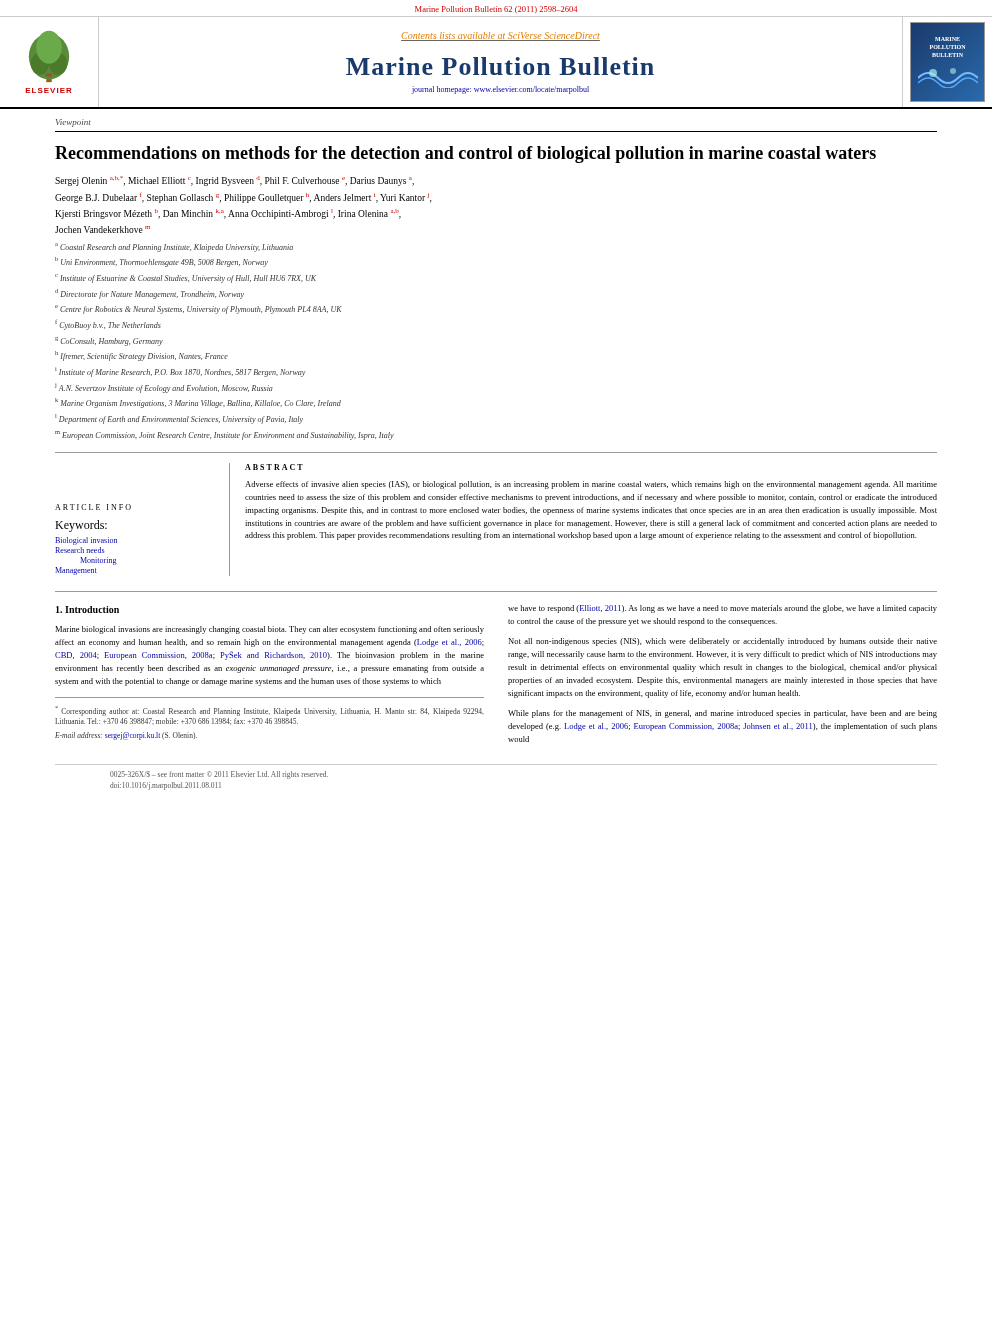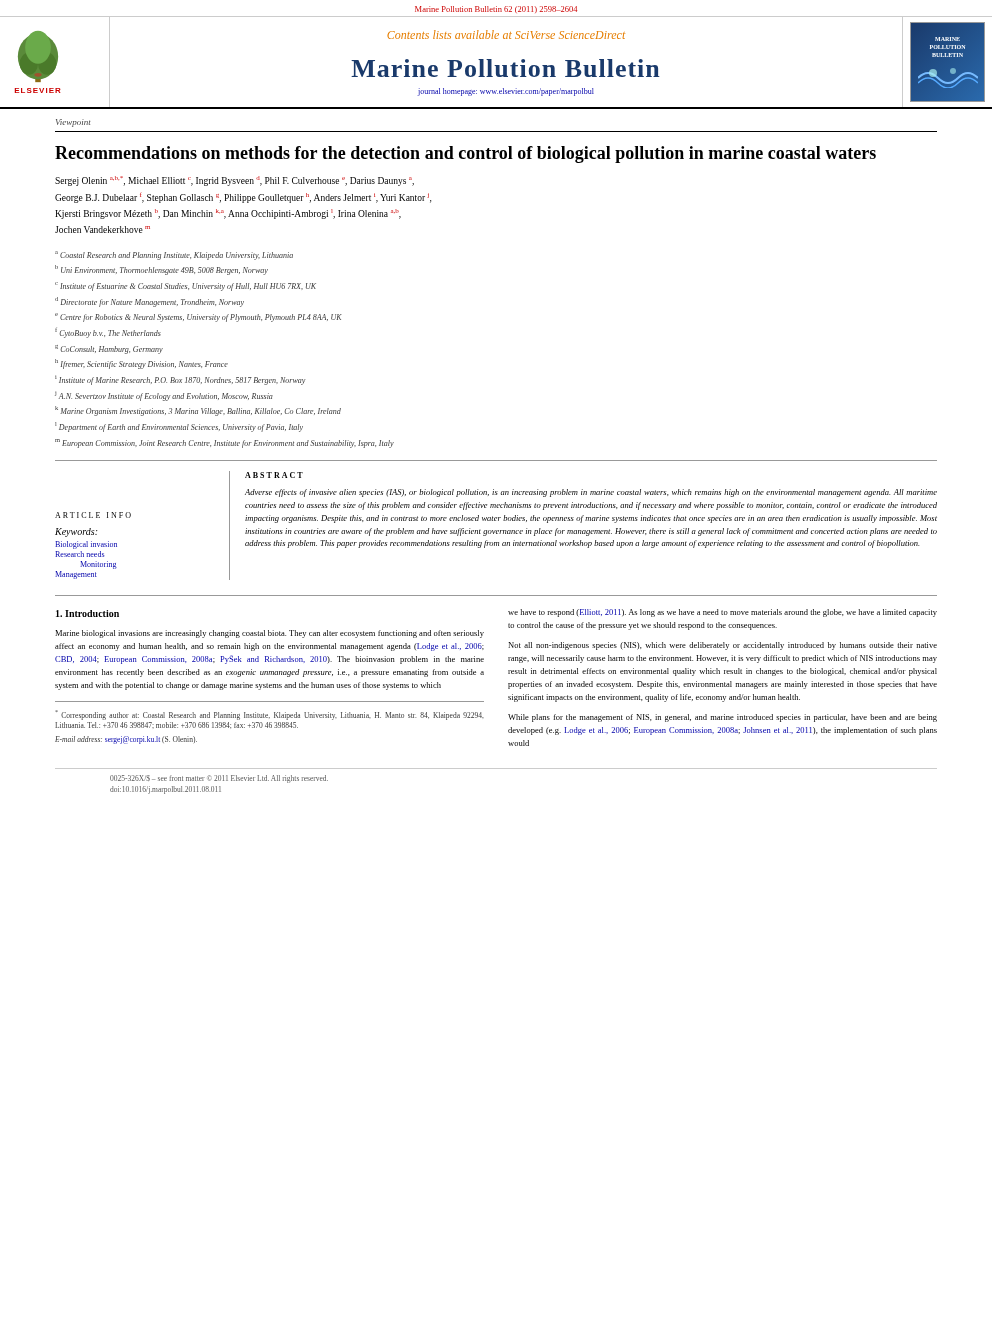--- a/index.html
+++ b/index.html
@@ -28,25 +28,25 @@
     }
 
     .journal-header {
       display: flex;
       align-items: stretch;
       border-bottom: 2px solid #000;
       padding: 0;
     }
 
     .journal-header-left {
-      width: 110px;
+      width: 99px;
       padding: 8px;
       display: flex;
       align-items: center;
-      justify-content: flex-start;
+      justify-content: center;
       border-right: 1px solid #ccc;
     }
 
     .elsevier-logo {
       display: flex;
       flex-direction: column;
       align-items: center;
       gap: 2px;
     }
 
@@ -58,23 +58,24 @@
     .journal-header-center {
       flex: 1;
       display: flex;
       flex-direction: column;
       align-items: center;
       justify-content: center;
       padding: 8px 10px;
     }
 
     .sciverse-link {
-      font-size: 12px;
+      font-size: 10px;
       color: #666;
       margin-bottom: 11px;
+      text-decoration: underline;
     }
     .sciverse-link span {
       color: #e67e00;
       font-style: italic;
     }
 
     .journal-title-main {
       font-size: 26px;
       font-weight: bold;
       color: #1a3a6b;
@@ -146,21 +147,20 @@
       color: #000;
       line-height: 1.3;
       margin-bottom: 8px;
       font-family: "Times New Roman", serif;
     }
 
     .authors {
       font-size: 9.5px;
       color: #000;
       line-height: 1.6;
-      margin-bottom: 8px;
     }
 
     .authors sup {
       font-size: 7px;
       color: #c00;
     }
 
     .affiliations {
       font-size: 8px;
       color: #333;
@@ -200,22 +200,21 @@
       font-size: 8px;
       letter-spacing: 2px;
       text-transform: uppercase;
       font-weight: normal;
       color: #000;
       margin-bottom: 6px;
       margin-top: 40px;
     }
 
     .keywords-label {
-      font-size: 10px;
-      font-style: italic;
+      font-size: 12px;
       margin-bottom: 3px;
       color: #000;
     }
 
     .keyword-item {
       font-size: 8px;
       color: #00a;
       display: block;
       margin-bottom: 1px;
     }
@@ -235,21 +234,20 @@
 
     .abstract-text {
       font-size: 8.5px;
       color: #000;
       line-height: 1.5;
       text-align: justify;
     }
 
     .abstract-text p {
       margin-bottom: 0;
-      font-style: italic;
     }
 
     .copyright-line {
       font-size: 8px;
       text-align: right;
       color: #444;
       margin-top: 5px;
     }
 
     
@@ -344,21 +342,21 @@
     </div>
 
     <div class="journal-header-center">
       <div class="sciverse-link">
         <span>Contents lists available at </span>
         <span style="color:#e67e00;font-style:italic;cursor:pointer;">SciVerse ScienceDirect</span>
       </div>
       <div class="journal-title-main">Marine Pollution Bulletin</div>
       <div class="journal-homepage">
         <span>journal homepage: </span>
-        <span style="color:#00a;cursor:pointer;">www.elsevier.com/paper/marpolbul</span>
+        <span style="color:#00a;cursor:pointer;">www.elsevier.com/locate/marpolbul</span>
       </div>
     </div>
 
     <div class="journal-header-right">
       <div class="journal-cover-box">
         <div class="cover-text" style="white-space:pre-line;">MARINE
 POLLUTION
 BULLETIN</div>
         <svg class="cover-wave" viewBox="0 0 60 25">
           <path d="M0 15 Q10 5 20 15 Q30 25 40 15 Q50 5 60 15" stroke="#7bf" fill="none" stroke-width="2"></path>

